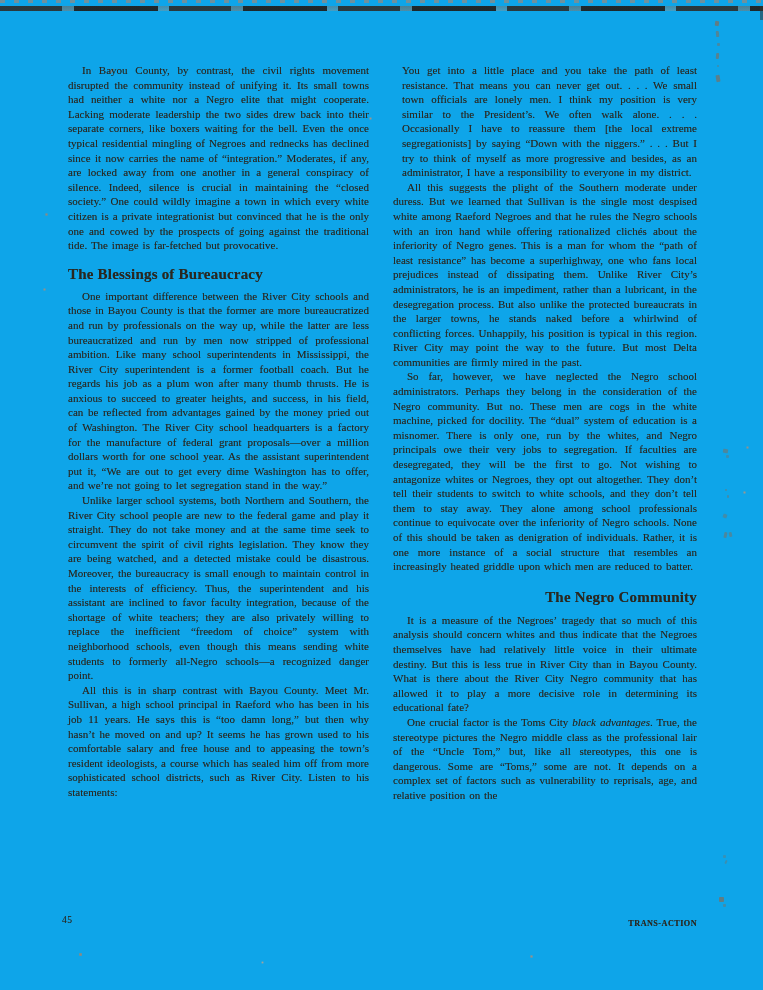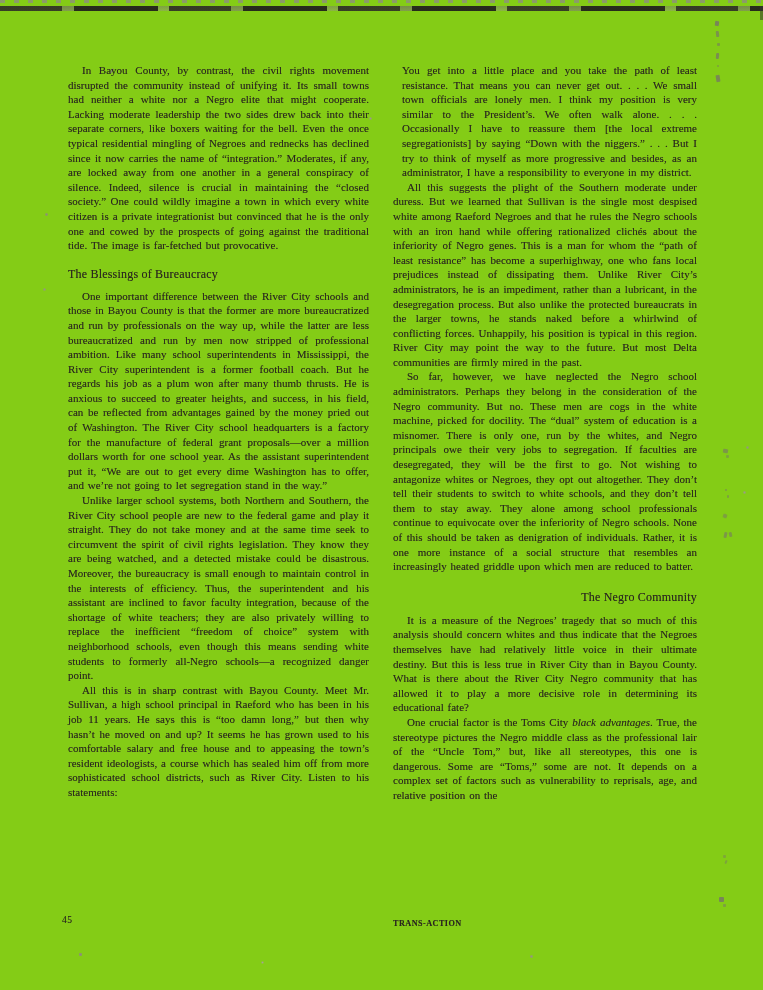--- a/index.html
+++ b/index.html
@@ -4,21 +4,21 @@
 <style>
   html, body {
     margin: 0;
     padding: 0;
     background: #e9e7e2;
   }
   .page {
     position: relative;
     width: 763px;
     height: 990px;
-    background: #84cc16;
+    background: #0ea5e9;
     overflow: hidden;
     font-family: "Liberation Serif", "DejaVu Serif", serif;
     color: #2a271f;
   }
   
   .perf {
     position: absolute; top: 0; left: 0; width: 100%; height: 3px;
     background: repeating-linear-gradient(90deg, #8e8b84 0 5px, transparent 5px 14px);
     opacity: .75;
   }
@@ -91,38 +91,38 @@
     font-size: 11px;
     line-height: 14.6px;
     word-spacing: 1.1px;
     text-shadow: 0 0 .4px rgba(42,39,31,.45);
   }
   .col p.quote {
     margin-left: 9px;
     text-indent: 0;
   }
   .col h3 {
-    font-size: 12px;
+    font-size: 15px;
     line-height: 15px;
-    font-weight: normal;
+    font-weight: bold;
     margin: 14px 0 7px 0;
     letter-spacing: .2px;
     text-shadow: 0 0 .4px rgba(42,39,31,.5);
   }
   .col-right h3 { margin: 16px 0 8px 0; text-align: right; }
   em.it { font-style: italic; }
   
   .page-number {
     position: absolute; left: 62px; top: 915px;
     font-size: 9.5px; letter-spacing: .5px;
     text-shadow: 0 0 .4px rgba(42,39,31,.45);
   }
   .journal-name {
     position: absolute; left: 393px; top: 919px; width: 304px;
-    text-align: left;
+    text-align: right;
     font-size: 8.2px; font-weight: bold; letter-spacing: .45px;
     text-shadow: 0 0 .3px rgba(42,39,31,.5);
   }
 </style>
 </head>
 <body>
 
 <div class="page">
 
   <div class="perf"></div>

